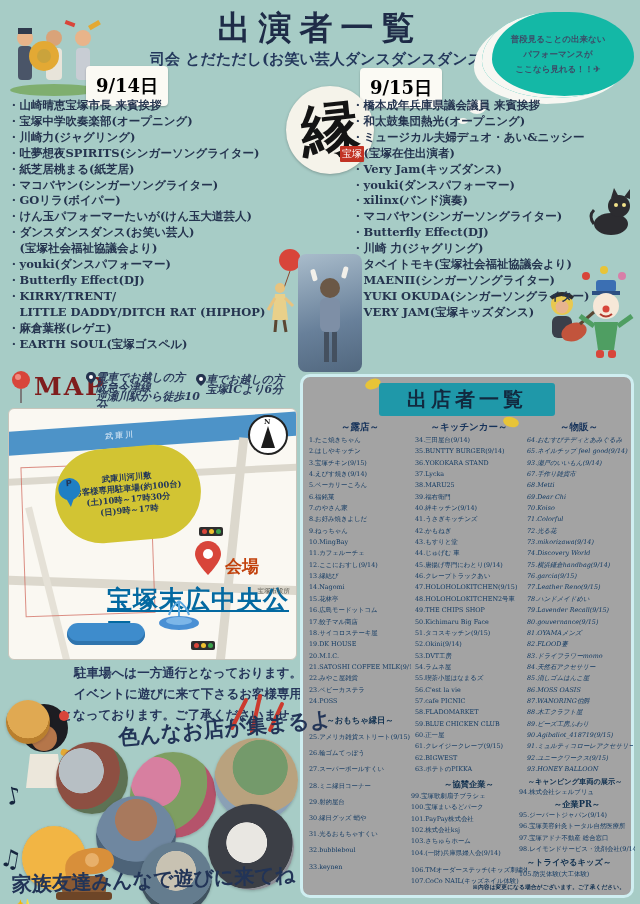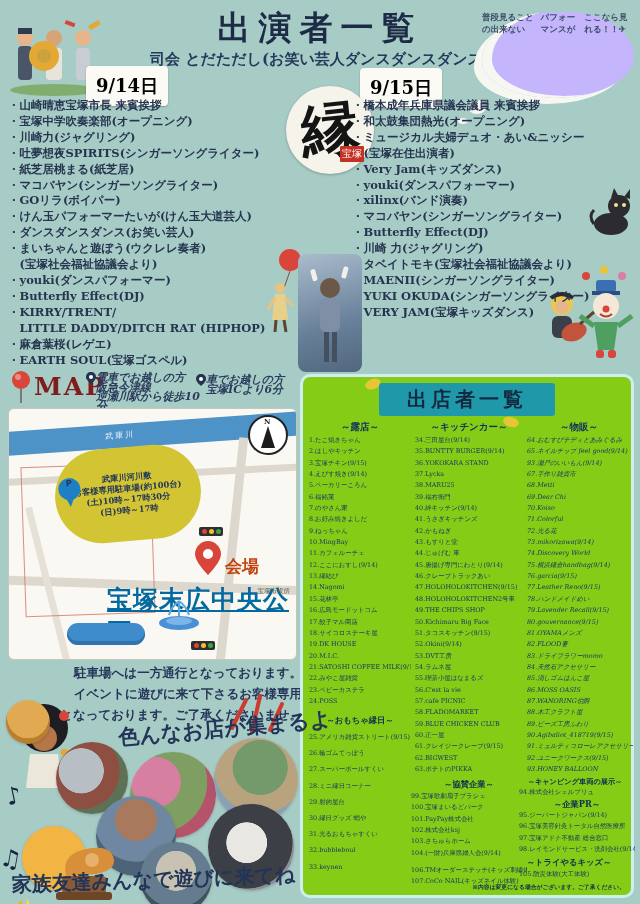--- a/index.html
+++ b/index.html
@@ -2,21 +2,21 @@
 <html><head>
 <meta charset="utf-8">
 <style>
   html,body{margin:0;padding:0;}
   body{width:640px;height:904px;font-family:"DejaVu Serif","Liberation Serif",serif;}
   .poster{position:relative;width:640px;height:904px;background:#a7ccc6;overflow:hidden;}
   .abs{position:absolute;}
   
   .title{top:6px;left:0;width:640px;text-align:center;font-size:33px;font-weight:700;letter-spacing:8px;color:#1e2b47;}
   .subtitle{top:50px;left:0;width:640px;text-align:center;font-size:15px;font-weight:700;color:#24385c;}
-  .cloud{top:12px;right:6px;width:152px;height:86px;background:#c4b5fd;border-radius:50% 45% 55% 50%/60% 55% 50% 45%;box-shadow:-8px 6px 0 #f7f7f2, 10px -2px 0 #f7f7f2 inset;display:flex;flex-direction:row;justify-content:center;gap:3px;}
+  .cloud{top:12px;right:6px;width:152px;height:86px;background:#14b8a6;border-radius:50% 45% 55% 50%/60% 55% 50% 45%;box-shadow:-8px 6px 0 #f7f7f2, 10px -2px 0 #f7f7f2 inset;display:flex;flex-direction:column;justify-content:center;align-items:center;gap:3px;}
   .cloud:after{content:"";position:absolute;left:-14px;bottom:-16px;width:18px;height:14px;background:#f7f7f2;border-radius:50%;box-shadow:-14px 14px 0 -4px #f7f7f2;}
   .cloud div{font-size:8.5px;font-weight:700;color:#3c4c68;}
   .badge{background:#fbfaf4;border-radius:4px;box-shadow:0 1px 2px rgba(0,0,0,.25);padding:8px 10px;font-size:18px;font-weight:700;color:#000000;}
   .badge1{top:66px;left:86px;}
   .badge2{top:68px;left:360px;}
   .logo{top:86px;left:286px;width:88px;height:88px;border-radius:50%;background:#f5f3ea;box-shadow:0 1px 3px rgba(0,0,0,.25);display:flex;align-items:center;justify-content:center;z-index:1;}
   .logo .en{font-size:58px;font-weight:700;color:#141414;transform:rotate(-6deg);}
   .logo .seal{position:absolute;right:10px;bottom:12px;background:#c23324;color:#fff;font-size:10px;padding:1px 2px;border-radius:1px;margin-left:27px;}
   .plist{font-size:11.5px;line-height:15.9px;font-weight:700;color:#25344f;white-space:nowrap;z-index:2;}
   .plist1{top:98px;left:8px;width:292px;}
@@ -56,21 +56,21 @@
   .ph1{top:742px;left:56px;width:72px;height:72px;background:radial-gradient(circle at 35% 40%,#b7bfc4 0 35%,#8d4f42 36% 60%,#5d7254 61%);}
   .ph2{top:752px;left:130px;width:86px;height:86px;background:radial-gradient(circle at 30% 35%,#d77fa0 0 30%,#7e9e62 31% 62%,#b5536b 63%);}
   .ph3{top:738px;left:214px;width:84px;height:84px;background:radial-gradient(circle at 55% 35%,#749a6b 0 38%,#b9a27e 39% 64%,#8aa0b5 65%);}
   .ph4{top:796px;left:96px;width:80px;height:80px;background:radial-gradient(circle at 50% 30%,#a8795d 0 30%,#6f87a0 31% 60%,#4d6378 61%);}
   .ph5{top:804px;left:208px;width:86px;height:86px;background:radial-gradient(circle at 45% 45%,#e9e7e2 0 30%,#3c3f46 31% 68%,#8d8f96 69%);}
   .ph6{top:826px;left:22px;width:64px;height:64px;background:radial-gradient(circle at 50% 50%,#f2b544 0 70%,#e09c2d 71%);}
   .ph7{top:842px;left:140px;width:72px;height:72px;background:radial-gradient(circle at 50% 40%,#c8c2b2 0 35%,#647c8e 36% 65%,#40525f 66%);}
   .ph8{top:700px;left:6px;width:44px;height:44px;background:radial-gradient(circle at 50% 40%,#e0a952 0 60%,#b97f2e 61%);}
   .note-glyph{font-size:24px;color:#16263f;z-index:4;font-family:"DejaVu Sans",sans-serif;}
   
-  .panel{top:374px;left:300px;width:334px;height:524px;background:#84cc16;border:3px solid #cfeef1;border-radius:10px;box-sizing:border-box;}
+  .panel{top:374px;left:300px;width:334px;height:524px;background:#a3a3a3;border:3px solid #cfeef1;border-radius:10px;box-sizing:border-box;}
   .panel-title{position:absolute;top:6px;left:50%;transform:translateX(-50%);background:#1f98a9;padding:3px 28px;border-radius:3px;font-size:20px;font-weight:700;color:#12293f;letter-spacing:4px;white-space:nowrap;}
   .dab{position:absolute;width:16px;height:10px;background:#e8c437;border-radius:50%;}
   .colhead{position:absolute;font-size:9.5px;font-weight:700;color:#15325a;text-align:center;white-space:nowrap;}
   .vrows{position:absolute;color:#123a63;}
   .vrows .vrow{font-size:6.4px;line-height:11.35px;white-space:nowrap;overflow:hidden;}
   .toys .vrow{line-height:16.2px;}
   .subhead{position:absolute;font-size:8.3px;font-weight:700;color:#10304f;text-align:center;white-space:nowrap;}
   .footnote{position:absolute;bottom:3px;right:6px;font-size:5.8px;color:#0d2d4e;font-weight:700;}
   
   .sparkles{top:688px;left:224px;z-index:4;}
@@ -115,21 +115,20 @@
   <div class="abs plist plist1">
       <div class="prow">・山崎晴恵宝塚市長 来賓挨拶</div>
       <div class="prow">・宝塚中学吹奏楽部(オープニング)</div>
       <div class="prow">・川崎力(ジャグリング)</div>
       <div class="prow">・吐夢想夜SPIRITS(シンガーソングライター)</div>
       <div class="prow">・紙芝居桃まる(紙芝居)</div>
       <div class="prow">・マコバヤン(シンガーソングライター)</div>
       <div class="prow">・GOリラ(ボイパー)</div>
       <div class="prow">・けん玉パフォーマーたいが(けん玉大道芸人)</div>
       <div class="prow">・ダンスダンスダンス(お笑い芸人)</div>
-      <div class="prow">・まいちゃんと遊ぼう(ウクレレ奏者)</div>
       <div class="prow">　(宝塚社会福祉協議会より)</div>
       <div class="prow">・youki(ダンスパフォーマー)</div>
       <div class="prow">・Butterfly Effect(DJ)</div>
       <div class="prow">・KIRRY/TRENT/</div>
       <div class="prow">　LITTLE DADDY/DITCH RAT (HIPHOP)</div>
       <div class="prow">・麻倉葉桜(レゲエ)</div>
       <div class="prow">・EARTH SOUL(宝塚ゴスペル)</div>
     </div>
   <div class="abs plist plist2">
       <div class="prow">・橋本成年兵庫県議会議員 来賓挨拶</div>

